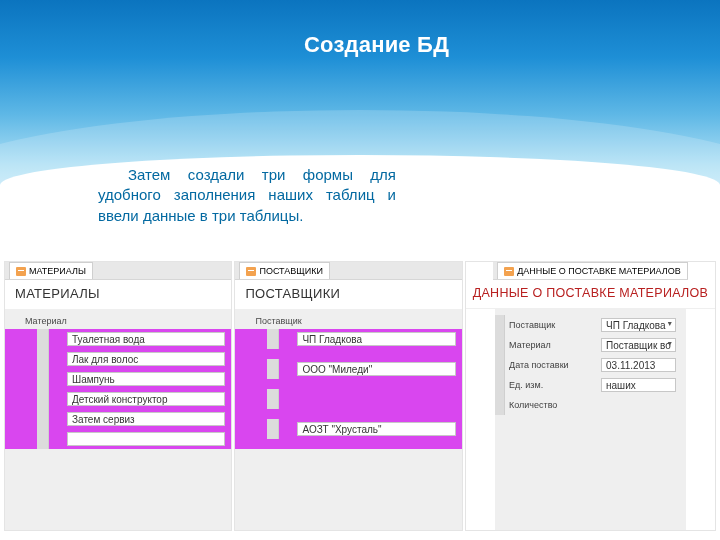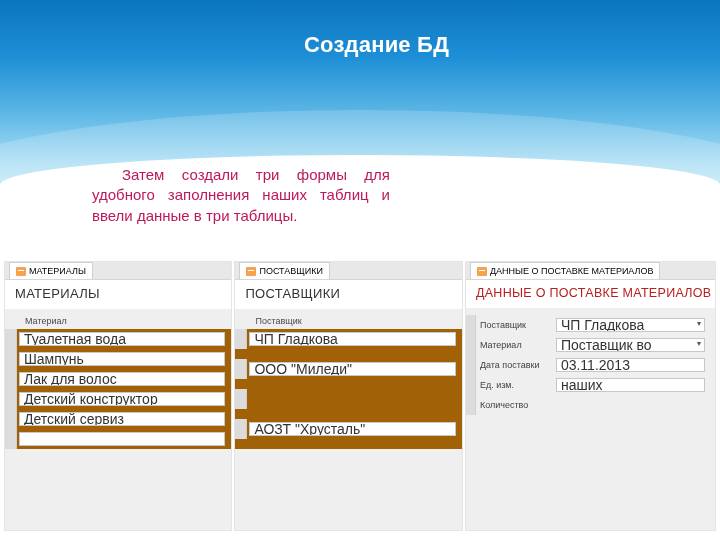--- a/index.html
+++ b/index.html
@@ -5,40 +5,40 @@
   * { box-sizing: border-box; margin: 0; padding: 0; }
   html, body { width: 720px; height: 540px; font-family: Arial, sans-serif; background: #fff; overflow: hidden; }
   .slide { width: 720px; height: 540px; position: relative; background: #fff; }
   .sky { position: absolute; top: 0; left: 0; width: 720px; height: 230px;
          background: linear-gradient(to bottom, #0b74bf 0%, #1e8fd6 25%, #5fb8e6 50%, #aee0f5 72%, #f0faff 100%); }
   .sky::before, .sky::after { content: ""; position: absolute; left: -80px; right: -80px; height: 120px; border-radius: 50%; background: rgba(255,255,255,0.18); }
   .sky::before { top: 110px; height: 160px; }
   .sky::after { top: 160px; background: rgba(255,255,255,0.35); height: 180px; }
   .ground { position: absolute; left: 0; right: 0; top: 155px; bottom: 0; background: #fff; border-top-left-radius: 50% 30px; border-top-right-radius: 50% 30px; }
   .title { position: absolute; top: 32px; left: 0; width: 100%; text-align: center; color: #fff; font-size: 22px; font-weight: 600; letter-spacing: .2px; padding-left: 33px; }
-  .body-text { position: absolute; top: 165px; left: 92px; width: 298px; color: #be185d; font-size: 15px; line-height: 1.35; text-align: justify; }
+  .body-text { position: absolute; top: 165px; left: 98px; width: 298px; color: #0369a1; font-size: 15px; line-height: 1.35; text-align: justify; }
   .body-text .indent { display: inline-block; width: 30px; }
   .forms-row { position: absolute; left: 5px; right: 5px; top: 262px; bottom: 10px; display: flex; gap: 4px; }
 
   .form-shot { flex: 1 1 0; background: #fff; display: flex; flex-direction: column; overflow: hidden; box-shadow: 0 0 0 1px #e4e4e4; }
-  .form-shot.wide { flex: 1.1 1 0; }
+  .form-shot.wide { flex: 1.1 1 0; align-items: center; }
   .tabbar { background: #e8e8e8; height: 18px; display: flex; align-items: stretch; border-bottom: 1px solid #d6d6d6; font-size: 9px; }
   .tab { display: flex; align-items: center; gap: 3px; background: #fff; border: 1px solid #cfcfcf; border-bottom: none; padding: 0 6px; margin-left: 4px; white-space: nowrap; }
   .tab-icon { width: 10px; height: 9px; background: #f3a24f; border-radius: 1px; position: relative; }
   .tab-icon::before { content:""; position:absolute; top:3px; left:2px; right:2px; height:1px; background:#fff; }
   .form-header { padding: 6px 10px 8px; font-size: 13px; font-weight: 400; color: #333; letter-spacing: .3px; background: #fff; border-bottom: 1px solid #efefef; }
   .form-header.red { color: #b82020; font-size: 12.5px; white-space: nowrap; }
 
   .form-body { flex: 1; position: relative; background: #efefef; padding: 4px 0 6px; overflow: hidden; }
   .section-label { font-size: 9px; color: #494949; padding: 2px 0 3px 20px; background: #efefef; }
 
-  .rows { background: #a16207; }
+  .rows { background: #d946ef; padding-left: 32px; }
   .row { position: relative; height: 20px; display: flex; align-items: center; padding-left: 14px; }
   .gutter { position: absolute; left: 0; top: 0; bottom: 0; width: 12px; background: #dcdcdc; border-right: 1px solid #cfcfcf; }
-  .cell { background: #fff; border: 1px solid #c7c7c7; font-size: 14px; color: #333; height: 14px; display: flex; align-items: center; padding: 0 4px; overflow: hidden; white-space: nowrap; }
+  .cell { background: #fff; border: 1px solid #c7c7c7; font-size: 10px; color: #333; height: 14px; display: flex; align-items: center; padding: 0 4px; overflow: hidden; white-space: nowrap; margin-left: 16px; }
   .cell.full { flex: 1; margin-right: 6px; }
   .spacer { height: 10px; }
 
   
   .kv-body { flex:1; background: #efefef; padding: 6px 0 6px 10px; }
   .kv { height: 20px; display: flex; align-items: center; position: relative; }
   .kv .gutter3 { position:absolute; left:-10px; top:0; bottom:0; width:10px; background:#dcdcdc; border-right:1px solid #cfcfcf; }
   .kv-label { width: 80px; font-size: 9px; color: #424242; padding-left: 4px; }
   .kv-input { flex: 1; margin-right: 10px; }
   .kv-input .cell { height: 14px; }
@@ -69,33 +69,33 @@
       <div class="form-header">МАТЕРИАЛЫ</div>
       <div class="form-body">
         <div class="section-label">Материал</div>
         <div class="rows">
           <div class="row">
               <span class="gutter"></span>
               <div class="cell full">Туалетная вода</div>
             </div>
           <div class="row">
               <span class="gutter"></span>
-              <div class="cell full">Шампунь</div>
+              <div class="cell full">Лак для волос</div>
             </div>
           <div class="row">
               <span class="gutter"></span>
-              <div class="cell full">Лак для волос</div>
+              <div class="cell full">Шампунь</div>
             </div>
           <div class="row">
               <span class="gutter"></span>
               <div class="cell full">Детский конструктор</div>
             </div>
           <div class="row">
               <span class="gutter"></span>
-              <div class="cell full">Детский сервиз</div>
+              <div class="cell full">Затем сервиз</div>
             </div>
           <div class="row">
               <span class="gutter"></span>
               <div class="cell full"></div>
             </div>
         </div>
       </div>
     </div>
 
     <div class="form-shot">

